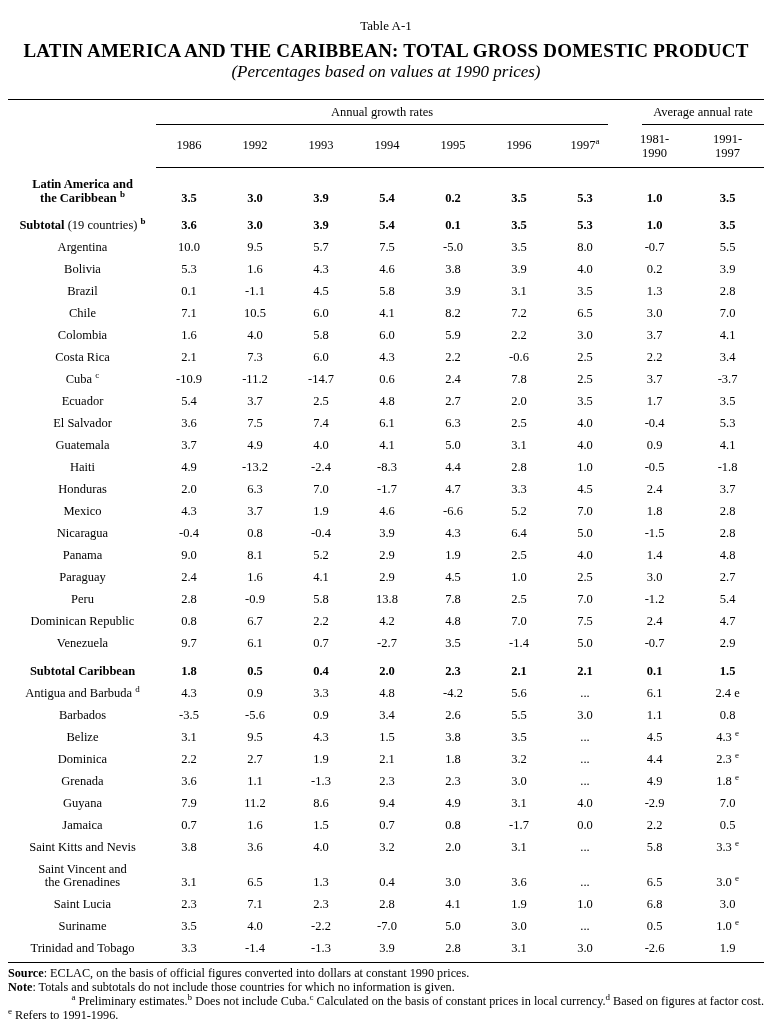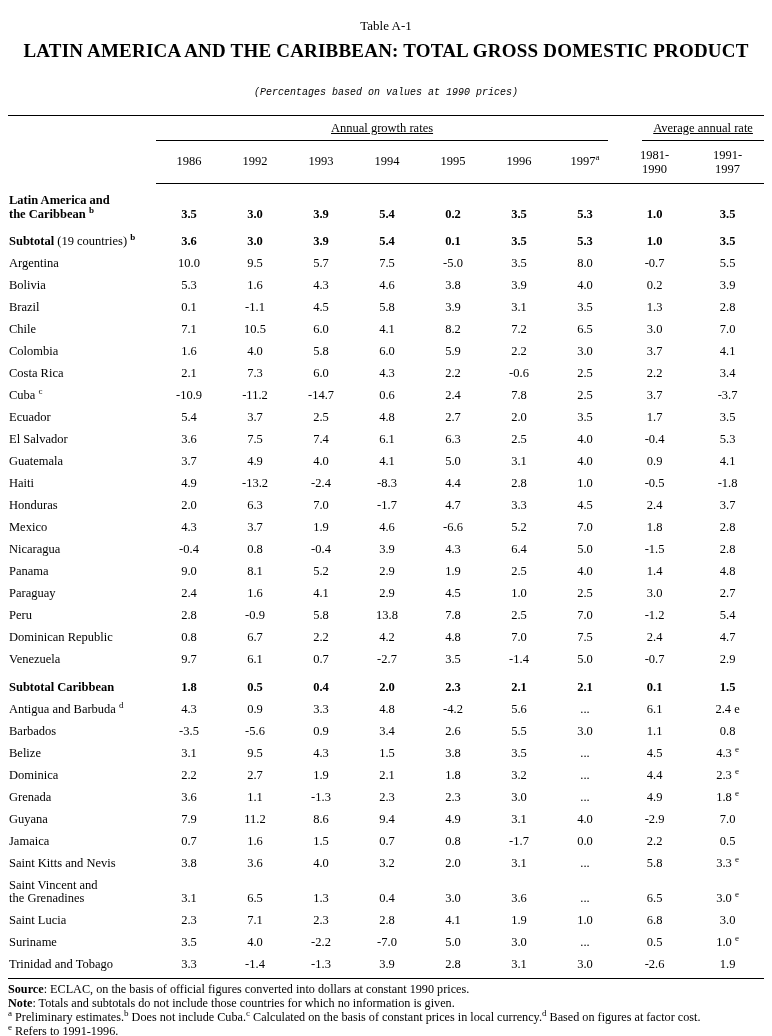--- a/index.html
+++ b/index.html
@@ -9,50 +9,50 @@
     font-family:"Liberation Serif","DejaVu Serif",serif;
     color:#000; font-size:12.5px;
     overflow:hidden;
   }
   .page { padding:18px 8px 0 8px; }
 
   
   .titles { text-align:center; }
   .t1 { font-size:13px; }
   .t2 { font-size:19px; font-weight:bold; margin-top:6px; letter-spacing:0.2px; }
-  .t3 { font-size:10px; font-style:italic; margin-top:25px;font-family:Liberation Mono, monospace; }
+  .t3 { font-size:17px; font-style:italic; margin-top:0; }
 
   
   table.gdp { width:756px; border-collapse:collapse; margin-top:17px; border-top:1.8px solid #000; table-layout:fixed; }
   col.c-name { width:148px; }
   col.c-year { width:66px; }
   col.c-avg  { width:73px; }
 
   thead th { font-weight:normal; font-size:12.5px; text-align:center; vertical-align:middle; }
-  .grp-row th { padding-top:5px;text-decoration:underline; }
+  .grp-row th { padding-top:5px; }
   .grp-rule { padding-bottom:4px; border-bottom:1.8px solid #000; }
   .grp1 .grp-rule { margin-right:10px; }
   .grp2 .grp-rule { margin-left:24px; white-space:nowrap; }
   .yr-row th { border-bottom:1.8px solid #000; height:42px; }
   .yr-row th.no-rule { border-bottom:none; }
   .avg-hdr { line-height:14px; }
 
   tbody td { text-align:center; vertical-align:bottom; padding:4.5px 0 4px 0; line-height:13.5px; font-size:12.5px; }
-  tbody td.lbl { text-align:left; padding-left:1px; }
+  tbody td.lbl { text-align:center; padding-left:1px; }
   tr.first td { padding-top:11px; }
   tr.gap td { padding-top:10px; }
   tr.bold td, tr.bold .lbl-core { font-weight:bold; }
   tr.bold .lbl-rest { font-weight:normal; }
   tbody tr.last td { border-bottom:1.8px solid #000; padding-bottom:6px; }
   sup { font-size:9px; line-height:0; }
 
   
   .footer { width:756px; margin-top:3px; font-size:12.2px; line-height:14.3px; }
   .fline b { font-weight:bold;margin-top:8px; }
-  .fnotes { display:flex; justify-content:flex-start; }
+  .fnotes { display:flex; justify-content:flex-end; }
   .fnotes span { white-space:nowrap; }
 </style>
 </head>
 <body>
 
 <div class="page">
 
   <div class="titles">
     <div class="t1">Table A-1</div>
     <div class="t2">LATIN AMERICA AND THE CARIBBEAN: TOTAL GROSS DOMESTIC PRODUCT</div>

